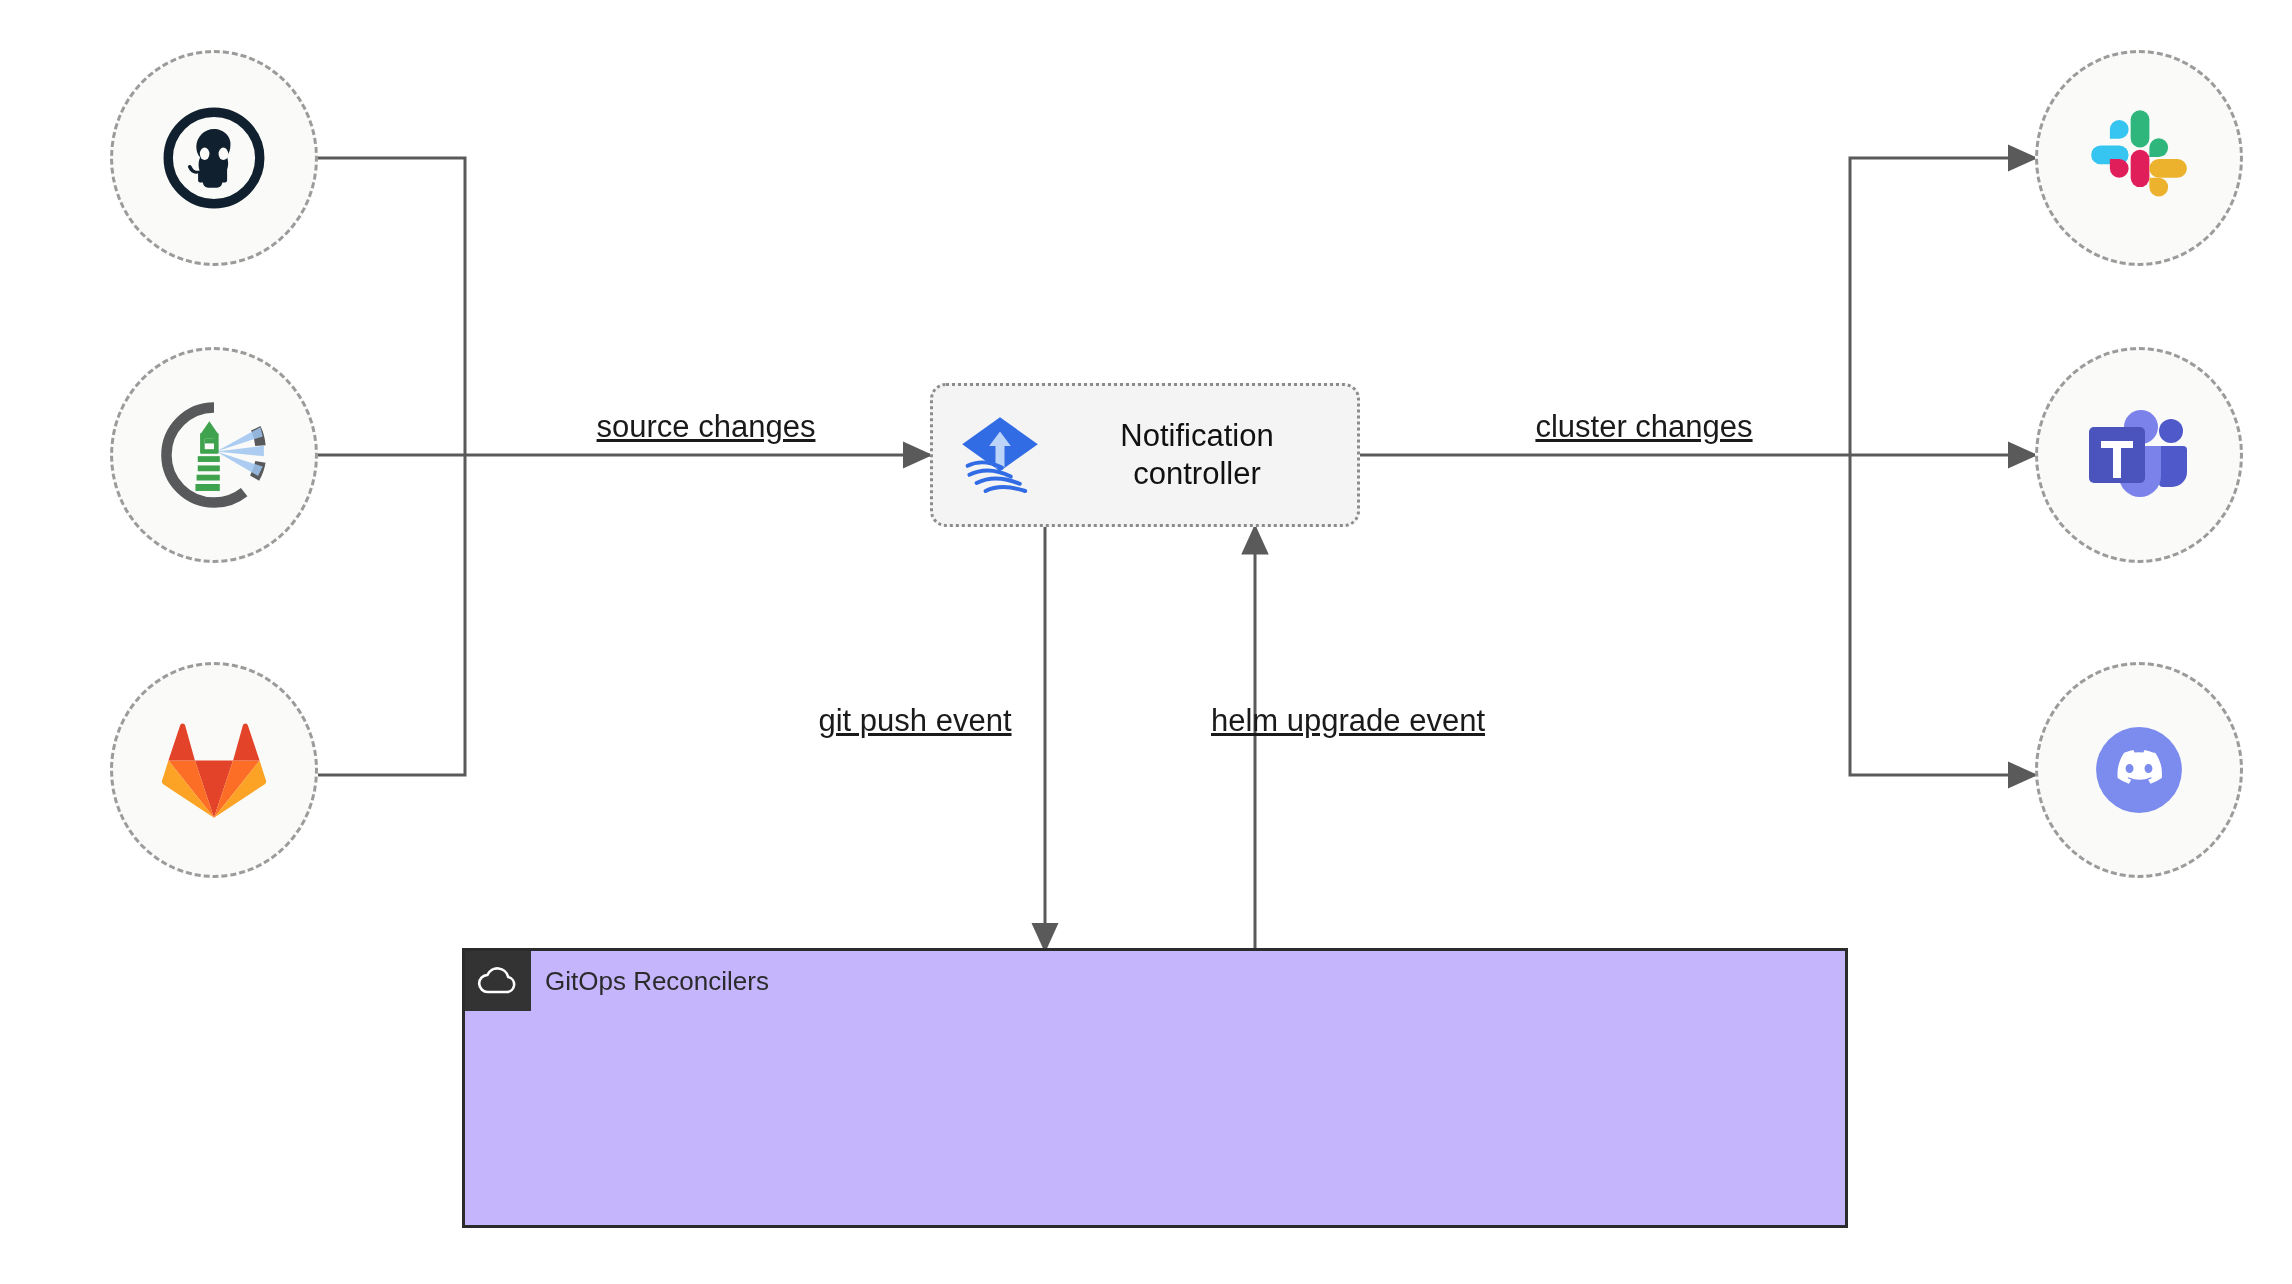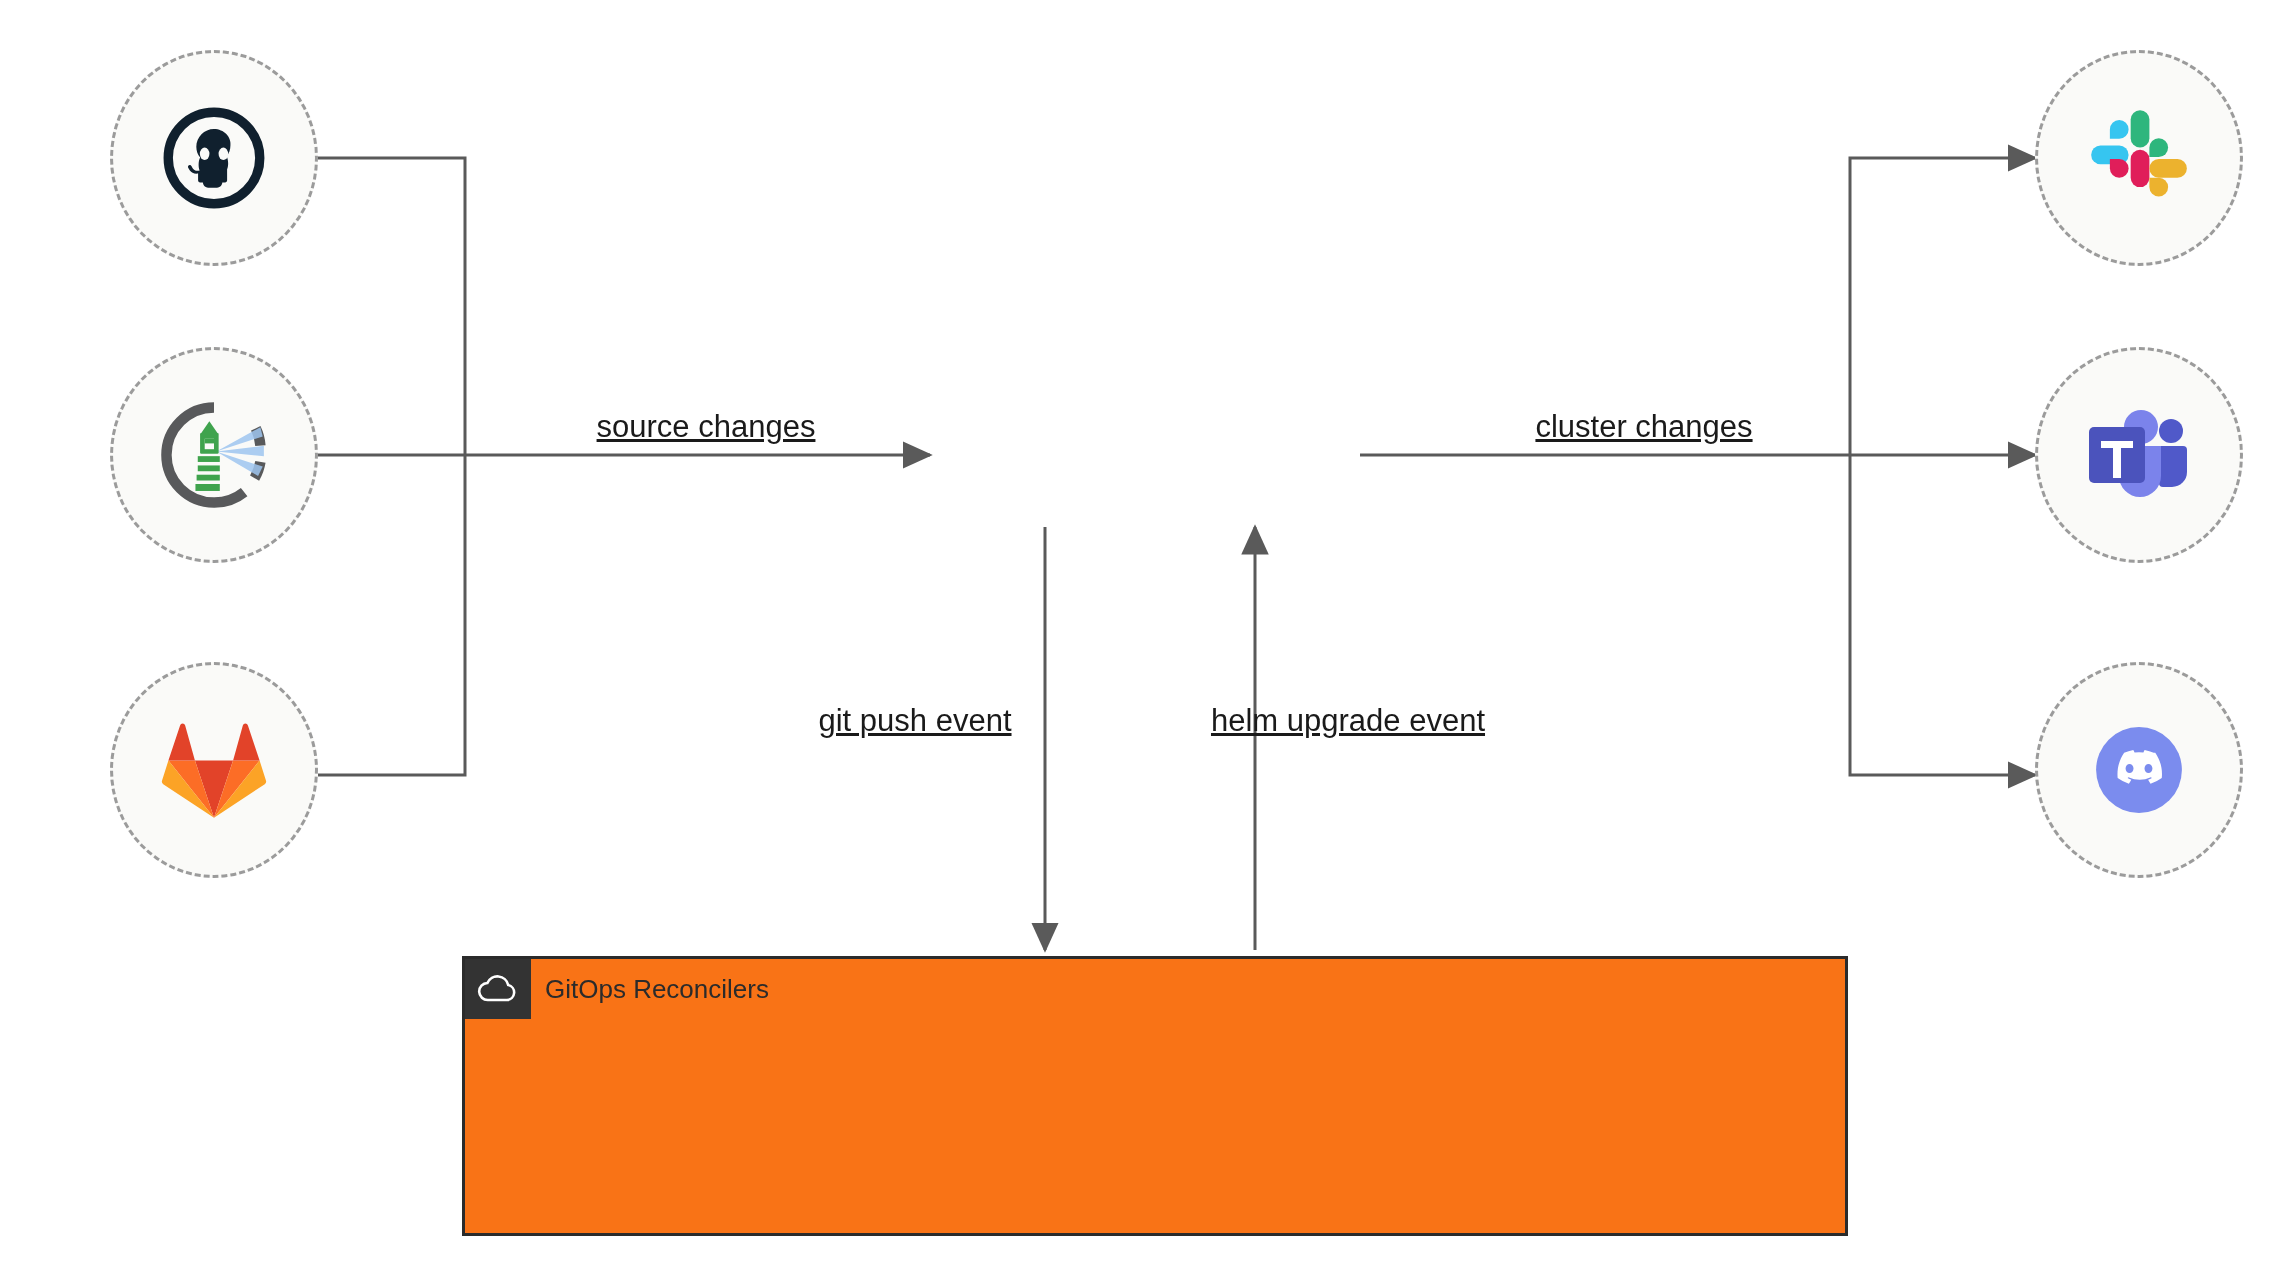--- a/index.html
+++ b/index.html
@@ -31,21 +31,21 @@
   .ctrl-icon svg{display:block;}
   .ctrl-label{
     flex:1 1 auto;text-align:center;
     font-size:31px;line-height:1.22;color:#111;
     padding:0 14px 0 6px;white-space:pre-line;
   }
 
   
   .group-box{
     position:absolute;box-sizing:border-box;
-    border:3px solid #2b2b2b;background:#f97316;margin-top:8px;
+    border:3px solid #2b2b2b;background:#c4b5fd;
   }
   .group-tab{
     position:absolute;left:0;top:0;width:66px;height:60px;
     background:#333333;display:flex;align-items:center;justify-content:center;
   }
   .group-title{
     position:absolute;left:80px;top:0;height:60px;
     display:flex;align-items:center;
     font-size:26px;color:#2b2b2b;
   }
@@ -164,20 +164,36 @@
     </svg>
   </div>
 
   <div class="node-circle" style="left:2035px;top:662px;width:208px;height:216px;">
     <svg width="110" height="110" viewBox="0 0 100 100">
       <circle cx="50" cy="50" r="39" fill="#7b8cee"></circle>
       <path fill="#ffffff" d="M63.4 34.4a33 33 0 0 0-8.3-2.6c-.4.7-.8 1.6-1.1 2.3a31 31 0 0 0-8 0c-.3-.7-.8-1.6-1.2-2.3a33 33 0 0 0-8.3 2.6c-5.2 7.8-6.6 15.4-5.9 22.9a33.4 33.4 0 0 0 10.2 5.1c.8-1.1 1.6-2.3 2.2-3.6-1.2-.5-2.3-1-3.4-1.6l.8-.7a23.8 23.8 0 0 0 20.4 0l.9.7c-1.1.6-2.2 1.2-3.4 1.6.6 1.3 1.4 2.5 2.2 3.6a33.2 33.2 0 0 0 10.2-5.1c.9-8.7-1.4-16.2-5.9-22.9zM41.4 52.8c-2 0-3.6-1.8-3.6-4.1s1.6-4.1 3.6-4.1 3.7 1.9 3.6 4.1c0 2.3-1.6 4.1-3.6 4.1zm17.2 0c-2 0-3.6-1.8-3.6-4.1s1.6-4.1 3.6-4.1 3.7 1.9 3.6 4.1c0 2.3-1.6 4.1-3.6 4.1z"></path>
     </svg>
   </div>
 
+  <div class="ctrl-box" style="left:930px;top:383px;width:430px;height:144px;">
+    <span class="ctrl-icon">
+      <svg width="90" height="90" viewBox="0 0 100 100">
+        <path fill="#326ce5" d="M50 8 L92 38 L50 68 L8 38 Z"></path>
+        <path fill="#bcd4f7" d="M50 24 L62 40 L55 40 L55 64 L45 64 L45 40 L38 40 Z"></path>
+        <g stroke="#326ce5" stroke-width="4.4" fill="none" stroke-linecap="round">
+          <path d="M14 62 C30 54 44 60 52 64"></path>
+          <path d="M16 72 C34 63 52 69 62 74"></path>
+          <path d="M24 81 C42 72 60 77 72 82"></path>
+          <path d="M34 90 C50 82 66 86 78 90"></path>
+        </g>
+      </svg>
+    </span>
+    <span class="ctrl-label">Notification
+controller</span>
+  </div>
 
   <div class="group-box" style="left:462px;top:948px;width:1386px;height:280px;">
     <div class="group-tab">
       <svg width="46" height="34" viewBox="0 0 46 34">
         <path fill="none" stroke="#ffffff" stroke-width="2.6" d="M13 28 a8.5 8.5 0 0 1 -.6 -17 a11 11 0 0 1 20.8 2 a7.6 7.6 0 0 1 -1.2 15z"></path>
       </svg>
     </div>
     <div class="group-title">GitOps Reconcilers</div>
 
   </div>

